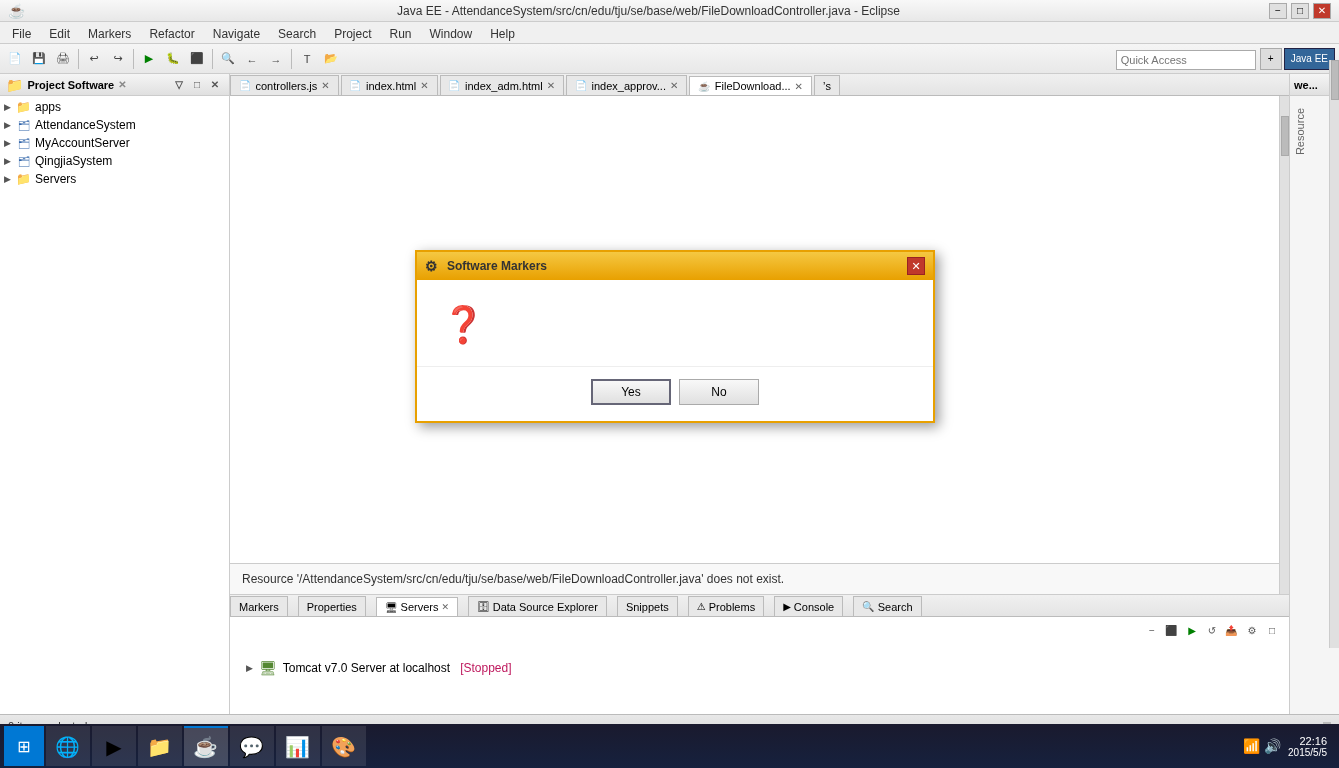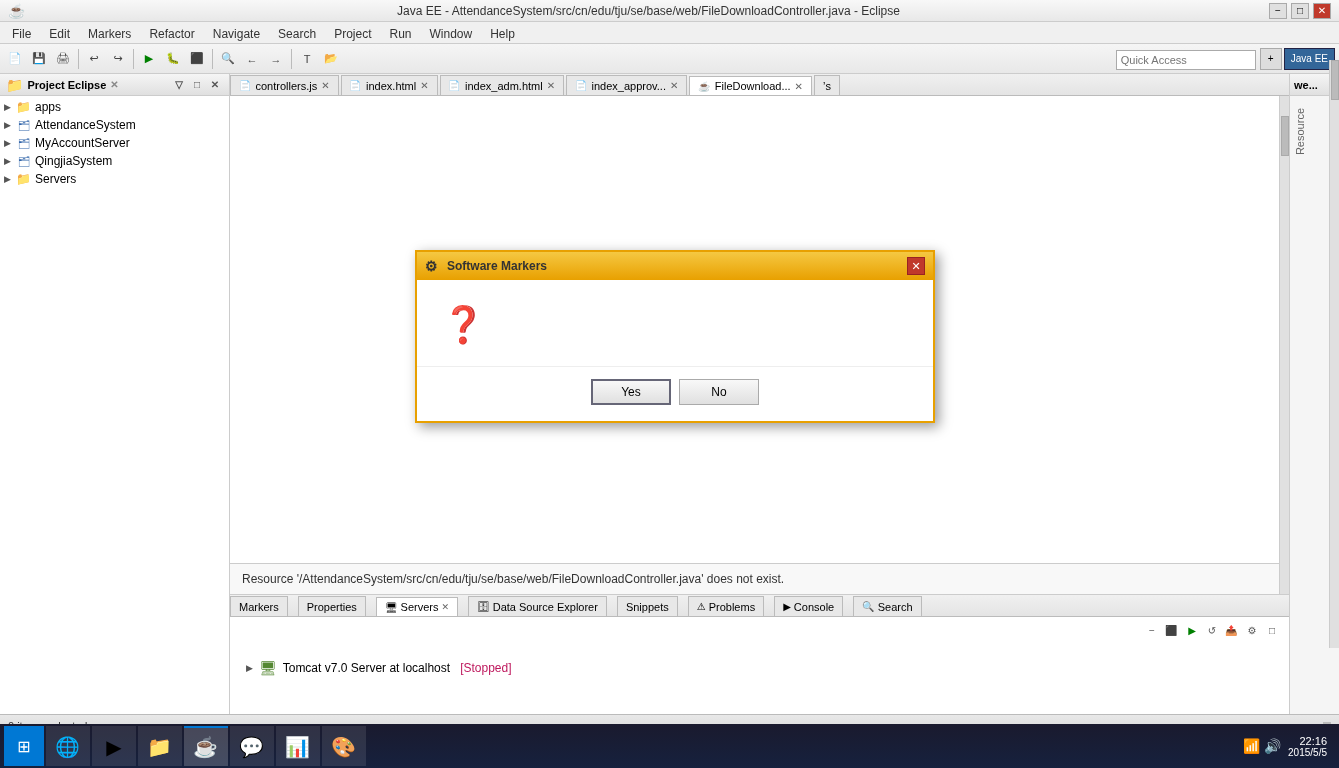--- a/index.html
+++ b/index.html
@@ -496,21 +496,21 @@
     <div class="java-ee-badge">Java EE</div>
   </div>
 </div>
 
 <div class="main-layout">
 
   <div class="left-panel">
     <div class="panel-header">
       <div class="panel-header-title">
         <span style="font-size:14px;">📁</span>
-        <span>Project Eclipse</span>
+        <span>Project Software</span>
         <span style="font-size:10px; color:#888;">✕</span>
       </div>
       <div class="panel-header-controls">
         <span class="panel-ctrl-btn">▽</span>
         <span class="panel-ctrl-btn">□</span>
         <span class="panel-ctrl-btn">✕</span>
       </div>
     </div>
 
     <div class="tree-view">

